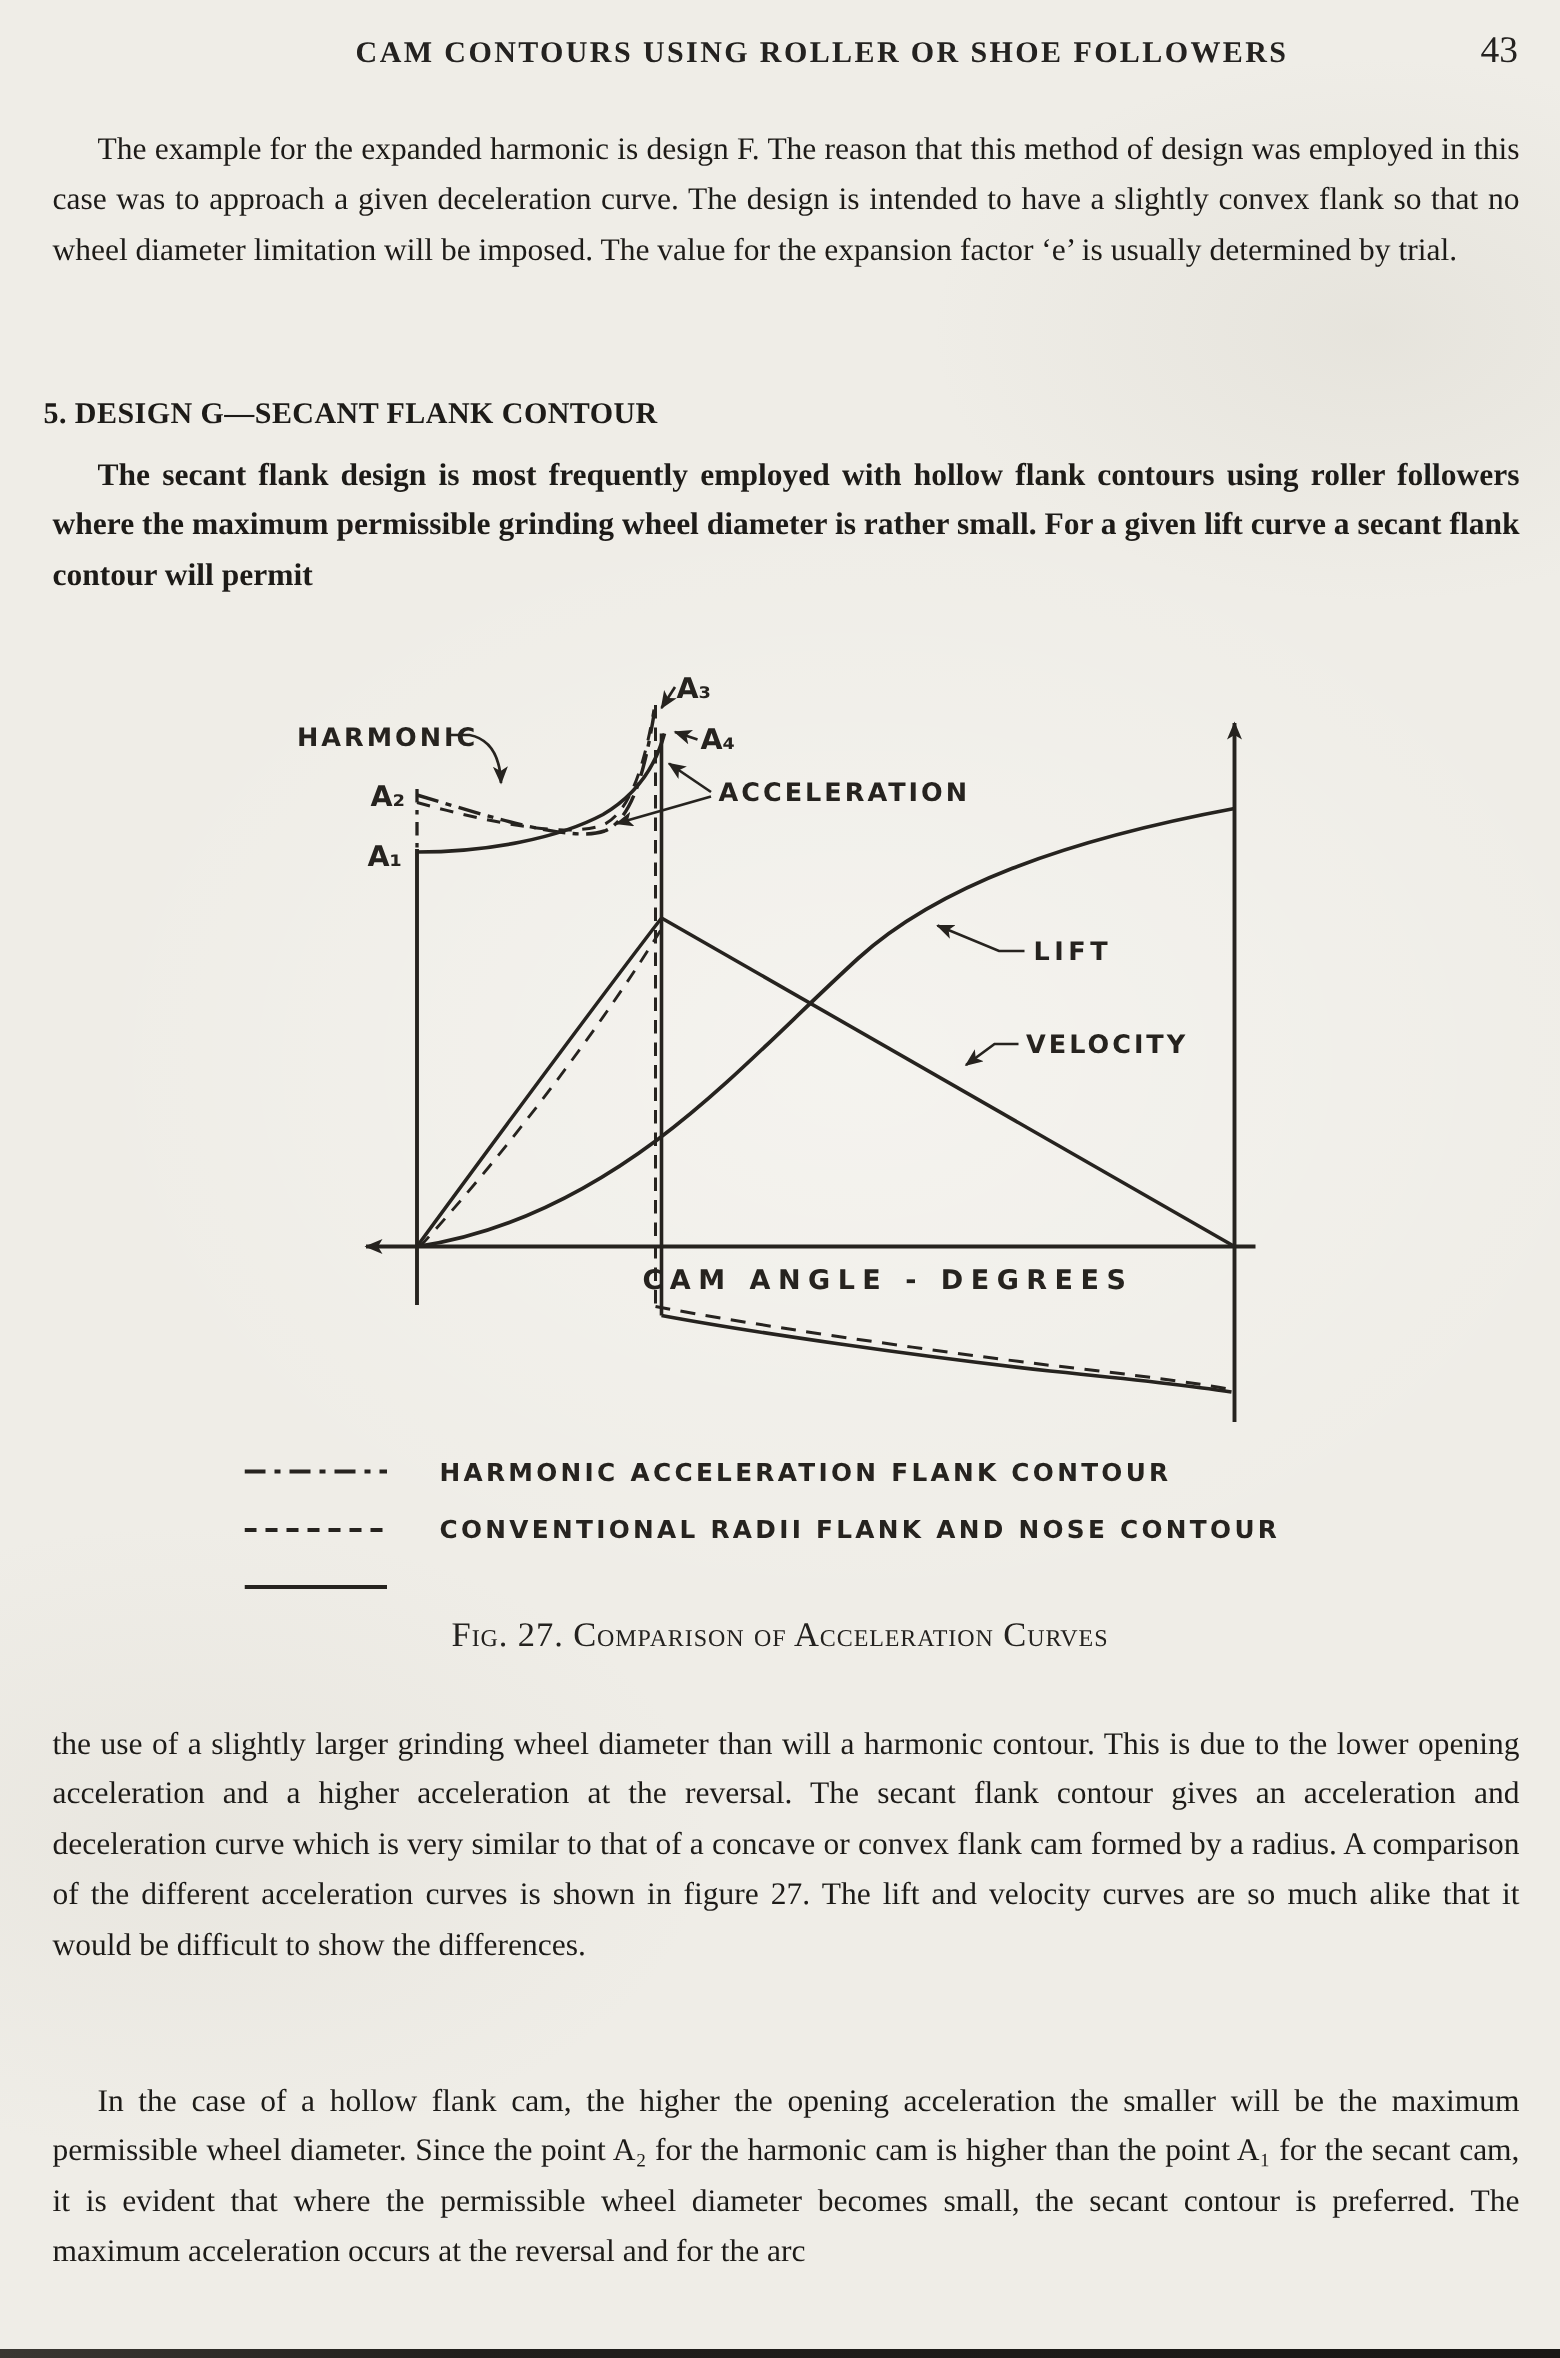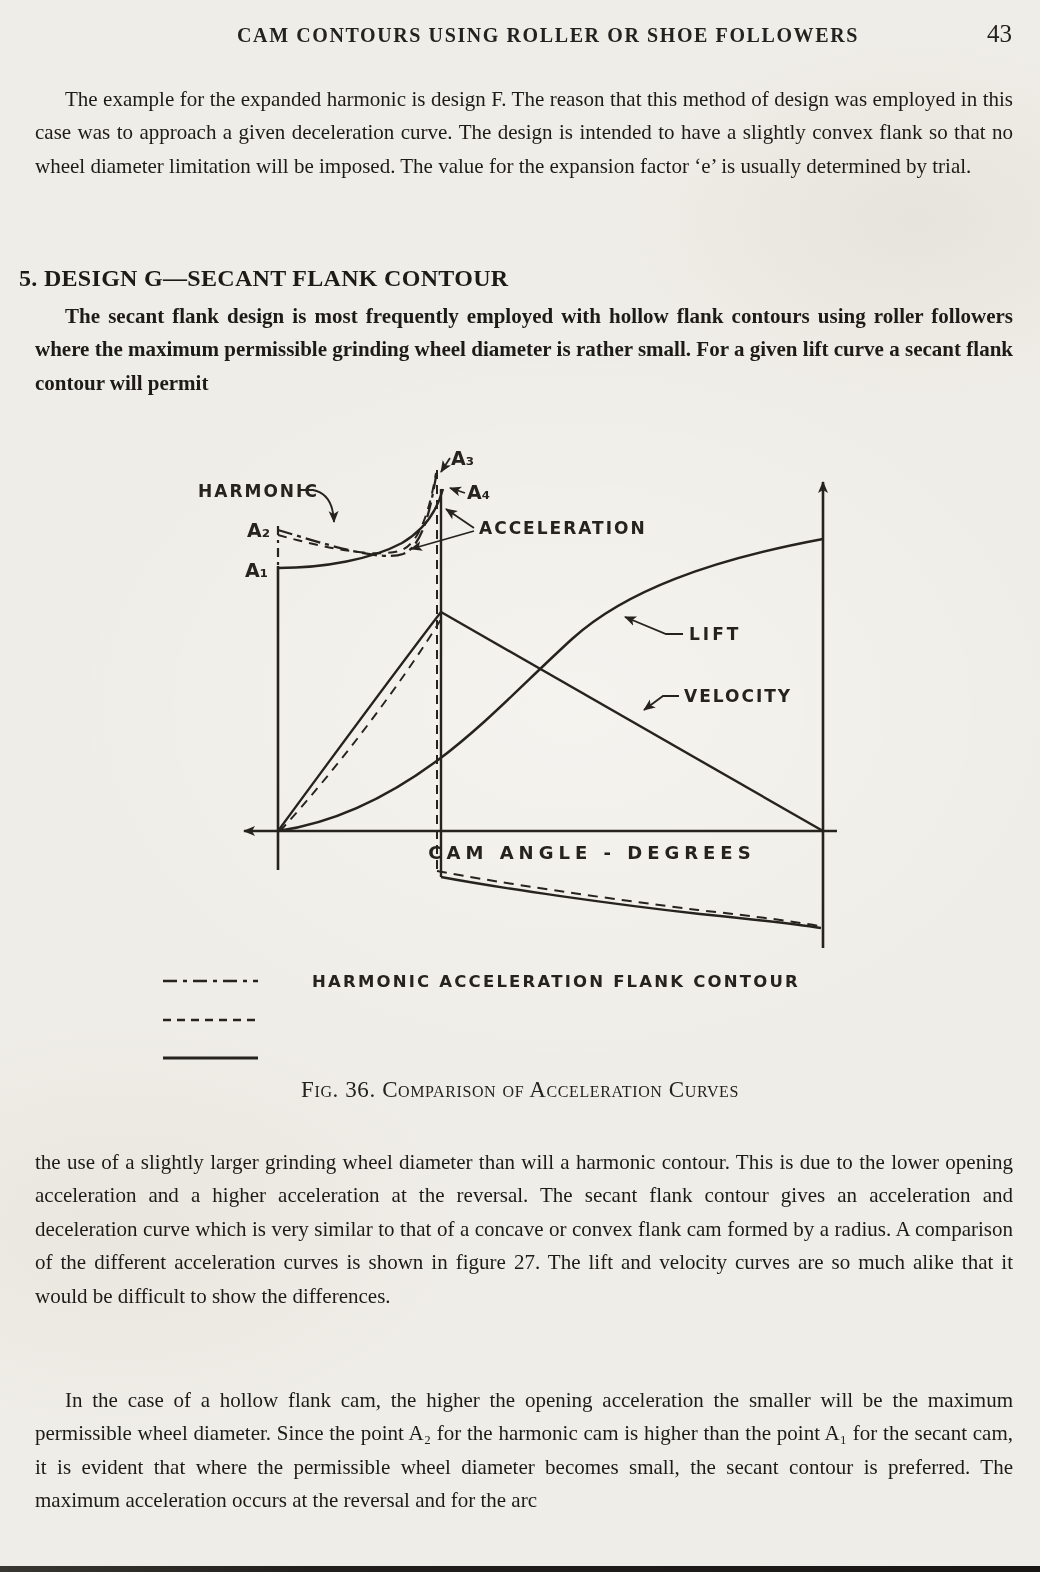--- a/index.html
+++ b/index.html
@@ -28,31 +28,31 @@
     font-size:25px;color:#242220;
   }
   .body-text{
     left:35px;width:978px;
     font-size:21px;line-height:33.4px;
     text-align:justify;
     color:#1d1b18;
   }
   .indent{text-indent:30px;}
   .section-heading{
-    left:19px;top:265px;width:978px;
-    font-size:24px;font-weight:bold;letter-spacing:.3px;
+    left:29px;top:265px;width:978px;
+    font-size:20px;font-weight:bold;letter-spacing:.3px;
     color:#1d1b18;
   }
   .figure-svg{left:140px;top:440px;}
   .figure-svg text{
     font-family:"DejaVu Sans","Liberation Sans",sans-serif;
     font-weight:bold;fill:#26231f;
   }
   .legend{left:163px;top:962px;}
-  .legend-row{display:flex;align-items:center;height:38.5px;gap:19px;}
+  .legend-row{display:flex;align-items:center;height:38.5px;}
   .legend-sample{width:95px;margin-right:35px;flex:0 0 auto;}
   .legend-label{
     font-family:"DejaVu Sans","Liberation Sans",sans-serif;
     font-weight:bold;font-size:16.5px;letter-spacing:2.2px;
     color:#26231f;white-space:nowrap;
   }
   .figure-caption{
     top:1077px;left:0;width:1040px;text-align:center;
     font-variant:small-caps;
     font-size:23px;letter-spacing:.6px;color:#24221f;
@@ -125,27 +125,28 @@
   <div class="legend-row">
     <svg class="legend-sample" width="95" height="8" viewBox="0 0 95 8">
       <line x1="0" y1="4" x2="95" y2="4" stroke="#26231f" stroke-width="2.6" stroke-dasharray="14 6 4 6"></line>
     </svg>
     <span class="legend-label">HARMONIC ACCELERATION FLANK CONTOUR</span>
   </div>
   <div class="legend-row">
     <svg class="legend-sample" width="95" height="8" viewBox="0 0 95 8">
       <line x1="0" y1="4" x2="95" y2="4" stroke="#26231f" stroke-width="2.6" stroke-dasharray="8 6"></line>
     </svg>
+    <span class="legend-label">CONVENTIONAL RADII FLANK AND NOSE CONTOUR</span>
   </div>
   <div class="legend-row">
     <svg class="legend-sample" width="95" height="8" viewBox="0 0 95 8">
       <line x1="0" y1="4" x2="95" y2="4" stroke="#26231f" stroke-width="2.8"></line>
     </svg>
   </div>
 </div>
 
-<div class="abs figure-caption">Fig. 36. Comparison of Acceleration Curves</div>
+<div class="abs figure-caption">Fig. 27. Comparison of Acceleration Curves</div>
 
 <div class="abs body-text" style="top:1146px;">the use of a slightly larger grinding wheel diameter than will a harmonic contour. This is due to the lower opening acceleration and a higher acceleration at the reversal.  The secant flank contour gives an acceleration and deceleration curve which is very similar to that of a concave or convex flank cam formed by a radius. A comparison of the different acceleration curves is shown in figure 27.  The lift and velocity curves are so much alike that it would be difficult to show the differences.</div>
 
 <div class="abs body-text indent" style="top:1384px;">In the case of a hollow flank cam, the higher the opening acceleration the smaller will be the maximum permissible wheel diameter.  Since the point A₂ for the harmonic cam is higher than the point A₁ for the secant cam, it is evident that where the permissible wheel diameter becomes small, the secant contour is preferred.  The maximum acceleration occurs at the reversal and for the arc</div>
 
 <div class="abs scan-edge"></div>
 
 </body></html>

